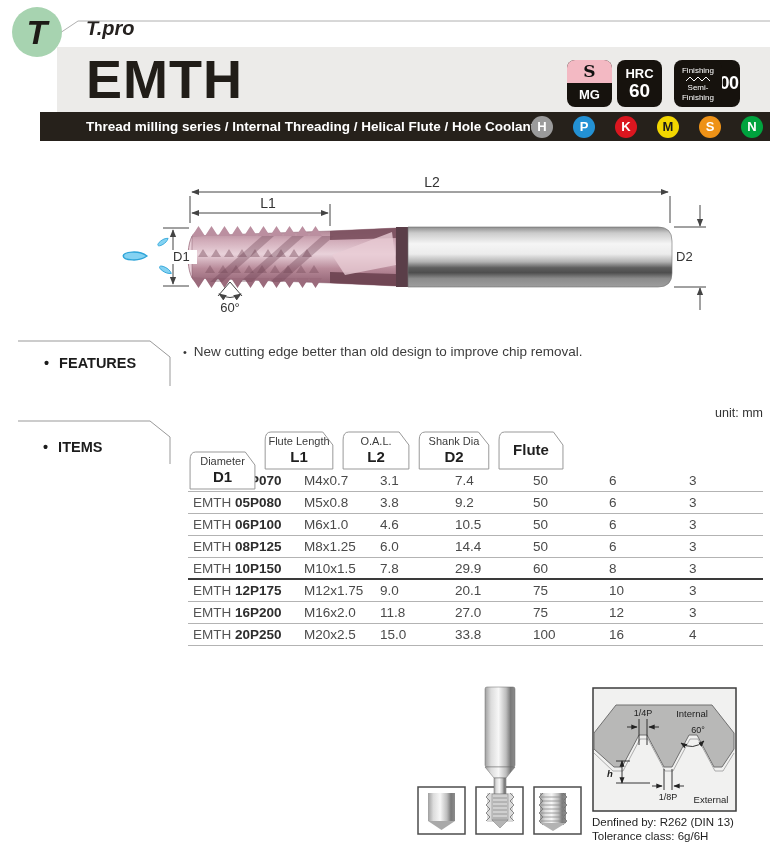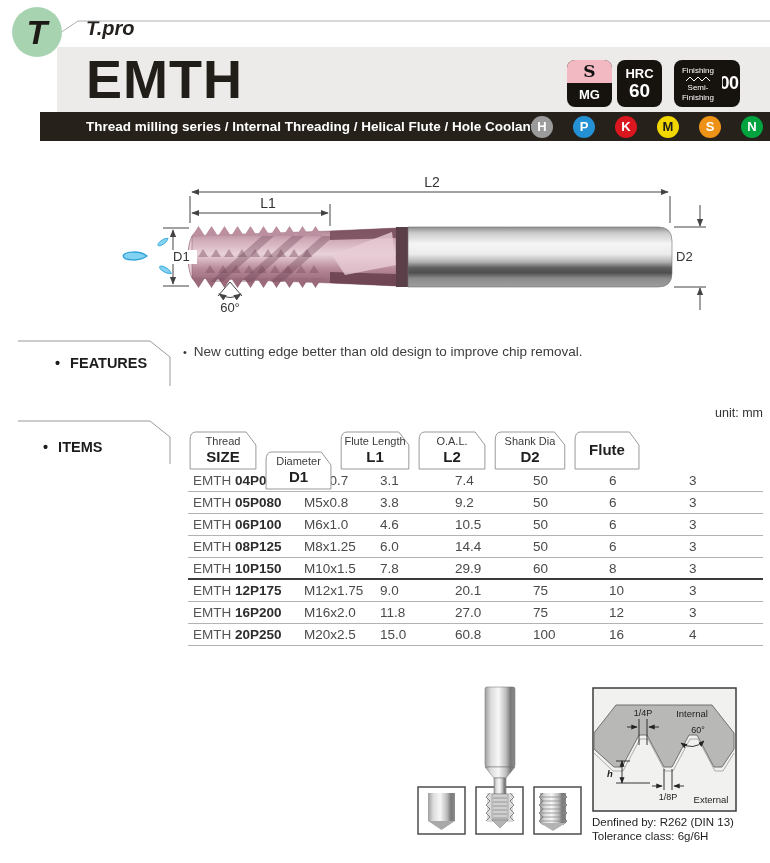--- a/index.html
+++ b/index.html
@@ -179,48 +179,39 @@
   <text x="432" y="27" text-anchor="middle" font-size="14" fill="#333">L2</text>
   <text x="268" y="48" text-anchor="middle" font-size="14" fill="#333">L1</text>
   <text x="173" y="101" font-size="13" fill="#333">D1</text>
   <text x="676" y="101" font-size="13" fill="#333">D2</text>
   <text x="230" y="152" text-anchor="middle" font-size="13" fill="#333">60°</text>
 </svg>
 
 <svg class="abs sec-label-svg" style="left:0;top:337px">
   <polyline points="18,4 150,4 170,20 170,49" fill="none" stroke="#999" stroke-width="1"></polyline>
 </svg>
-<div class="abs sec-label-text" style="left:55px;top:355px">
+<div class="abs sec-label-text" style="left:44px;top:355px">
   <span>•</span>
   <span style="margin-left:6px">FEATURES</span>
 </div>
 <div class="abs" style="left:183px;top:342px">
     <div class="feat-line"><span class="dot">•</span><span>New cutting edge better than old design to improve chip removal.</span></div>
   </div>
 
 <svg class="abs sec-label-svg" style="left:0;top:417px">
   <polyline points="18,4 150,4 170,20 170,47" fill="none" stroke="#999" stroke-width="1"></polyline>
 </svg>
 <div class="abs sec-label-text" style="left:43px;top:439px">
   <span>•</span>
   <span style="margin-left:6px">ITEMS</span>
 </div>
 <div class="abs unit-note">unit: mm</div>
 
 <div class="abs itable">
   <div class="thead">
-      <div class="th" style="width: 70px; margin-right: 6px;">
-        <svg viewBox="0 0 100 41" preserveAspectRatio="none">
-          <path d="M3,40 L3,11 Q3,3 11,3 L83,3 L97,16 L97,40 Z"></path>
-        </svg>
-        <div class="thtx">
-          <div class="tht">Thread</div>
-          <div class="thb">SIZE</div>
-        </div>
-      </div>
       <div class="th" style="width: 69px; margin-right: 6px; margin-top: 20px;">
         <svg viewBox="0 0 100 41" preserveAspectRatio="none">
           <path d="M3,40 L3,11 Q3,3 11,3 L83,3 L97,16 L97,40 Z"></path>
         </svg>
         <div class="thtx">
           <div class="tht">Diameter</div>
           <div class="thb">D1</div>
         </div>
       </div>
       <div class="th" style="width: 72px; margin-right: 6px;">
@@ -320,21 +311,21 @@
         <div class="td" style="width: 75px;">11.8</div>
         <div class="td" style="width: 78px;">27.0</div>
         <div class="td" style="width: 76px;">75</div>
         <div class="td" style="width: 80px;">12</div>
         <div class="td" style="width: 74px;">3</div>
       </div>
       <div class="tr">
         <div class="td order" style="width: 116px;"><span>EMTH </span><b>20P250</b></div>
         <div class="td" style="width: 76px;">M20x2.5</div>
         <div class="td" style="width: 75px;">15.0</div>
-        <div class="td" style="width: 78px;">60.8</div>
+        <div class="td" style="width: 78px;">33.8</div>
         <div class="td" style="width: 76px;">100</div>
         <div class="td" style="width: 80px;">16</div>
         <div class="td" style="width: 74px;">4</div>
       </div>
     </div>
 </div>
 
 <svg class="abs" style="left:405px;top:684px" width="190" height="160" viewBox="0 0 190 160">
   <defs>
     <linearGradient id="gMetalH" x1="0" y1="0" x2="1" y2="0">

